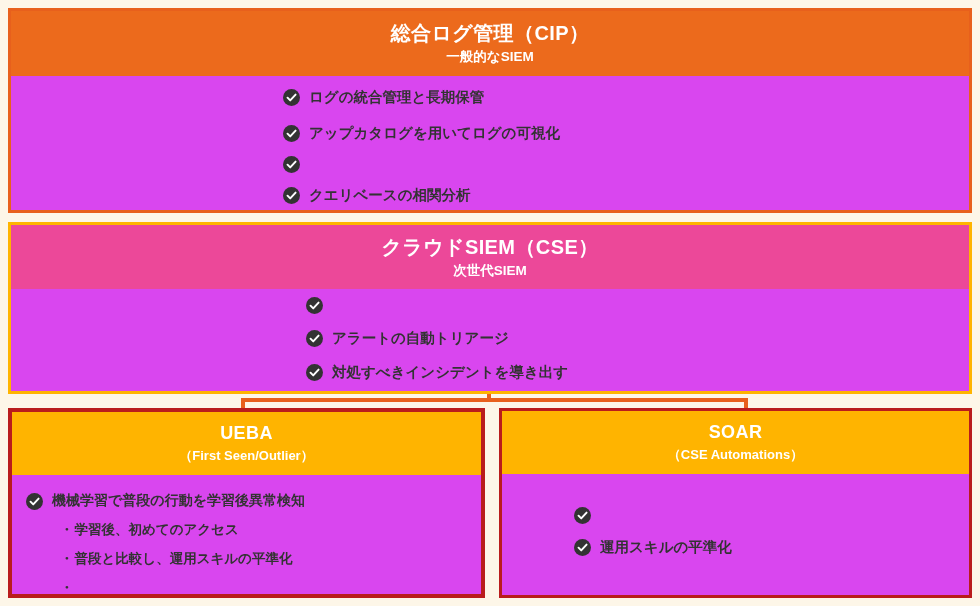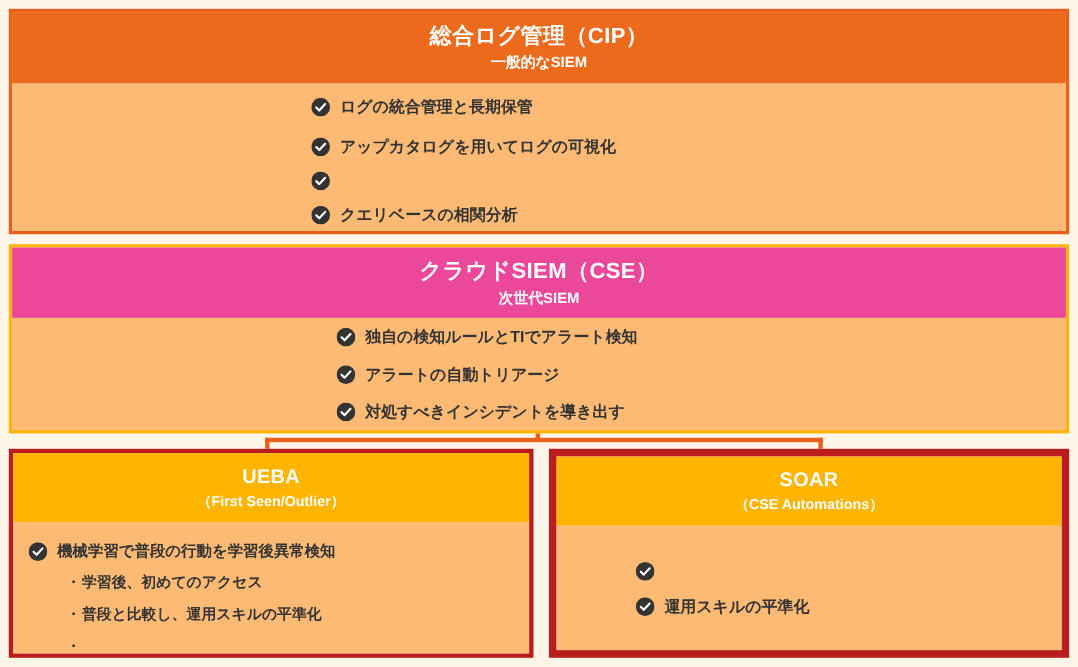--- a/index.html
+++ b/index.html
@@ -43,21 +43,21 @@
     font-weight: bold;
     letter-spacing: .4px;
     line-height: 1.1;
   }
   .card-sub {
     font-weight: bold;
     line-height: 1.1;
   }
   .card-body {
     box-sizing: border-box;
-    background: #fdba74;
+    background: #d946ef;
     width: 100%;
   }
 
   
   #cip-card {
     left: 8px; top: 8px;
     width: 964px; height: 205px;
     border: 3px solid #E8601C;
   }
   #cip-card .card-head {
@@ -126,21 +126,21 @@
 
   
   #ueba-card {
     left: 8px; top: 408px;
     width: 477px; height: 190px;
     border: 4px solid #b91c1c;
   }
   #soar-card {
     left: 499px; top: 408px;
     width: 473px; height: 190px;
-    border: 7px solid #b91c1c;
+    border: 3px solid #b91c1c;
   }
   #ueba-card .card-head, #soar-card .card-head {
     background: #FFB400;
     height: 63px;
   }
   #ueba-card .card-title, #soar-card .card-title { font-size: 18px; }
   #ueba-card .card-sub,   #soar-card .card-sub   { font-size: 13px; margin-top: 5px; }
   #ueba-card .card-body, #soar-card .card-body { height: calc(100% - 63px); }
 
   
@@ -225,21 +225,20 @@
     </header>
     <div class="card-body">
       <ul class="feature-list" id="cse-list">
         <li class="feature-item">
           <span class="chk">
             <svg width="17" height="17" viewBox="0 0 20 20">
                 <circle cx="10" cy="10" r="10" fill="#333333"></circle>
                 <path d="M5.3 10.2 L8.5 13.4 L14.8 6.6" stroke="#FFFFFF" stroke-width="2.3" fill="none" stroke-linecap="round" stroke-linejoin="round"></path>
               </svg>
           </span>
-          <span>独自の検知ルールとTIでアラート検知</span>
         </li>
         <li class="feature-item">
           <span class="chk">
             <svg width="17" height="17" viewBox="0 0 20 20">
                 <circle cx="10" cy="10" r="10" fill="#333333"></circle>
                 <path d="M5.3 10.2 L8.5 13.4 L14.8 6.6" stroke="#FFFFFF" stroke-width="2.3" fill="none" stroke-linecap="round" stroke-linejoin="round"></path>
               </svg>
           </span>
           <span>アラートの自動トリアージ</span>
         </li>

